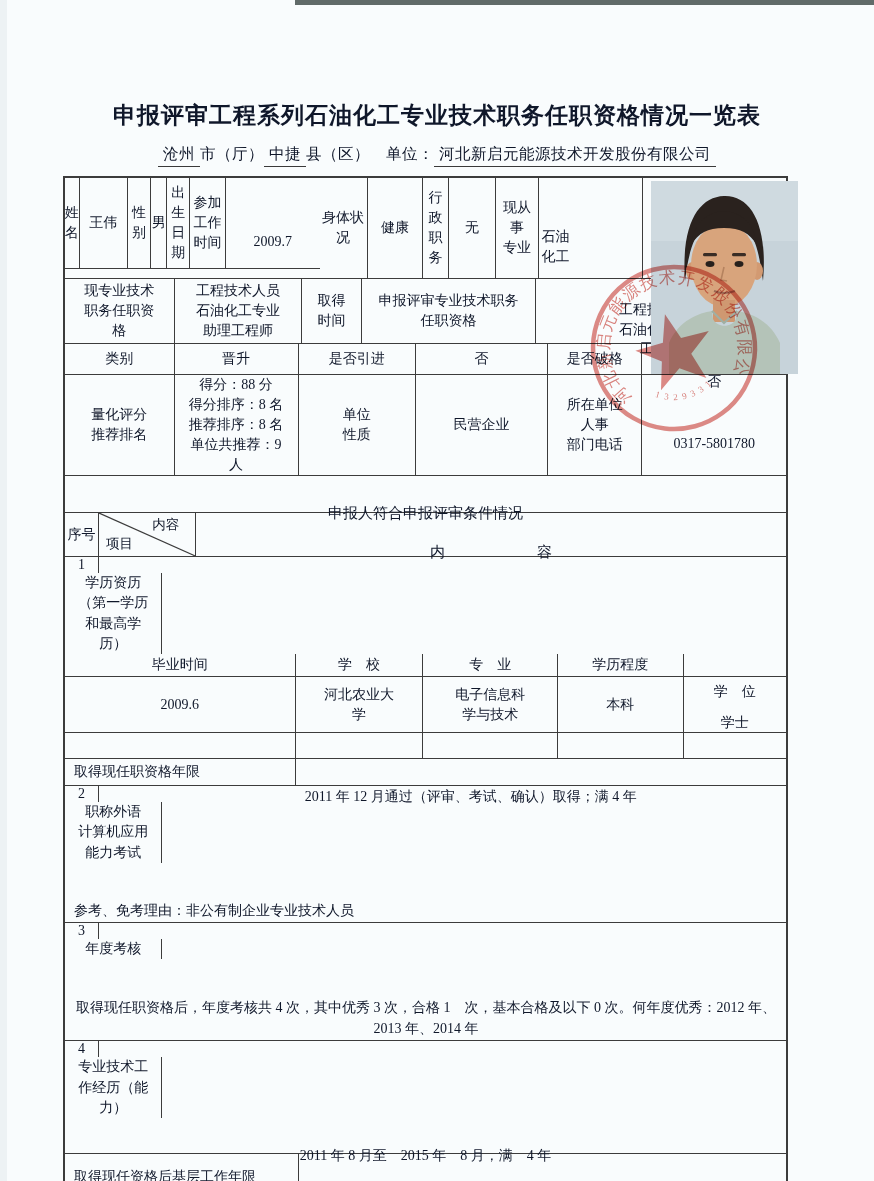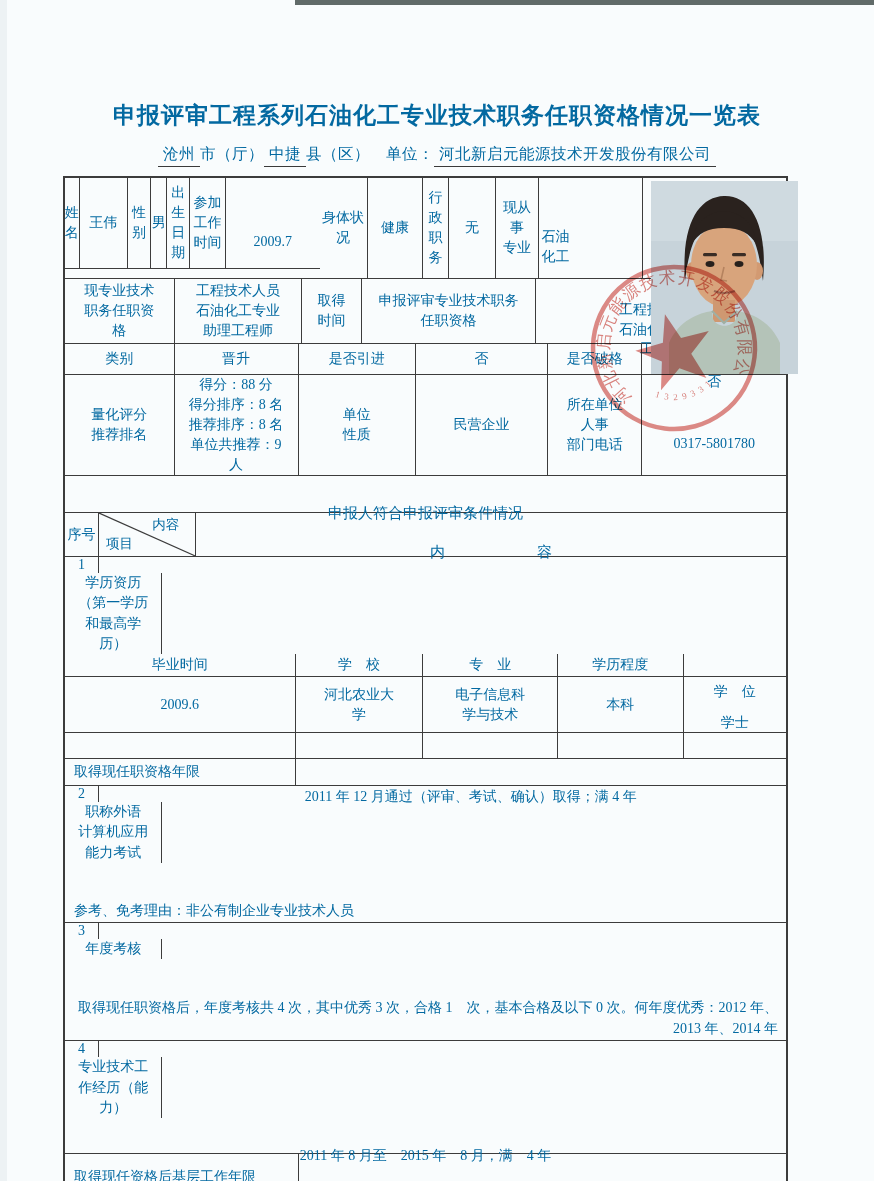--- a/index.html
+++ b/index.html
@@ -1,37 +1,37 @@
 <!DOCTYPE html>
 <html><head>
 <meta charset="utf-8">
 <style>
   html,body { margin:0; padding:0; background:#f8fbfc; }
   .paper {
     position:relative; width:874px; height:1181px;
     background:#f9fcfd; overflow:hidden;
-    font-family:"Liberation Serif", serif; color:#0369a1;
+    font-family:"Liberation Serif", serif; color:#0f172a;
   }
   .scan-strip { position:absolute; top:0; left:295px; width:579px; height:5px; background:#46514f; opacity:.85; }
   .scan-edge  { position:absolute; top:0; left:0; width:7px; height:100%; background:#edf2f4; }
 
   .title { padding-top:100px; text-align:center; font-size:23px; font-weight:bold; letter-spacing:1px; line-height:32px; }
   .subtitle { margin-top:12px; text-align:center; font-size:15.5px; letter-spacing:.5px; }
   .subtitle .seg { display:inline-block; }
   .subtitle .u { border-bottom:1.3px solid #3a3a3a; padding:0 5px 1px 5px; }
   .subtitle .gap { display:inline-block; width:16px; }
 
   .tbl { position:relative; width:725px; margin:9px 0 0 63px; border:2px solid #3c3c3c; font-size:14px; box-sizing:border-box; background:transparent; }
   .row { display:flex; }
   .bb  { border-bottom:1px solid #3c3c3c; }
   .c   { border-right:1px solid #3c3c3c; box-sizing:border-box; display:flex; align-items:center; justify-content:center; text-align:center; line-height:1.42; padding:1px 2px; }
   .c.last { border-right:none; flex:1;margin-top:37px; }
   .preline { white-space:pre-line; }
   .prewrap { white-space:pre-wrap; }
-  .leftal  { justify-content:flex-start; text-align:right; padding-left:9px; padding-right:8px; }
+  .leftal  { justify-content:flex-start; text-align:center; padding-left:9px; padding-right:8px; }
 
   .colL { width:80%; display:flex; flex-direction:row; }
   .photo-cell { width:20%; border-left:1px solid #3c3c3c; box-sizing:border-box; }
 
   .seq  { width:4.7%; border-right:1px solid #3c3c3c; box-sizing:border-box; display:flex; align-items:center; justify-content:center; text-align:center; }
   .proj { width:13.5%; border-right:1px solid #3c3c3c; box-sizing:border-box; display:flex; align-items:center; justify-content:center; text-align:center; line-height:1.45; }
   .content { flex:1; display:flex; flex-direction:column; }
   .srow { display:flex; }
 
   .diag { position:relative; }

